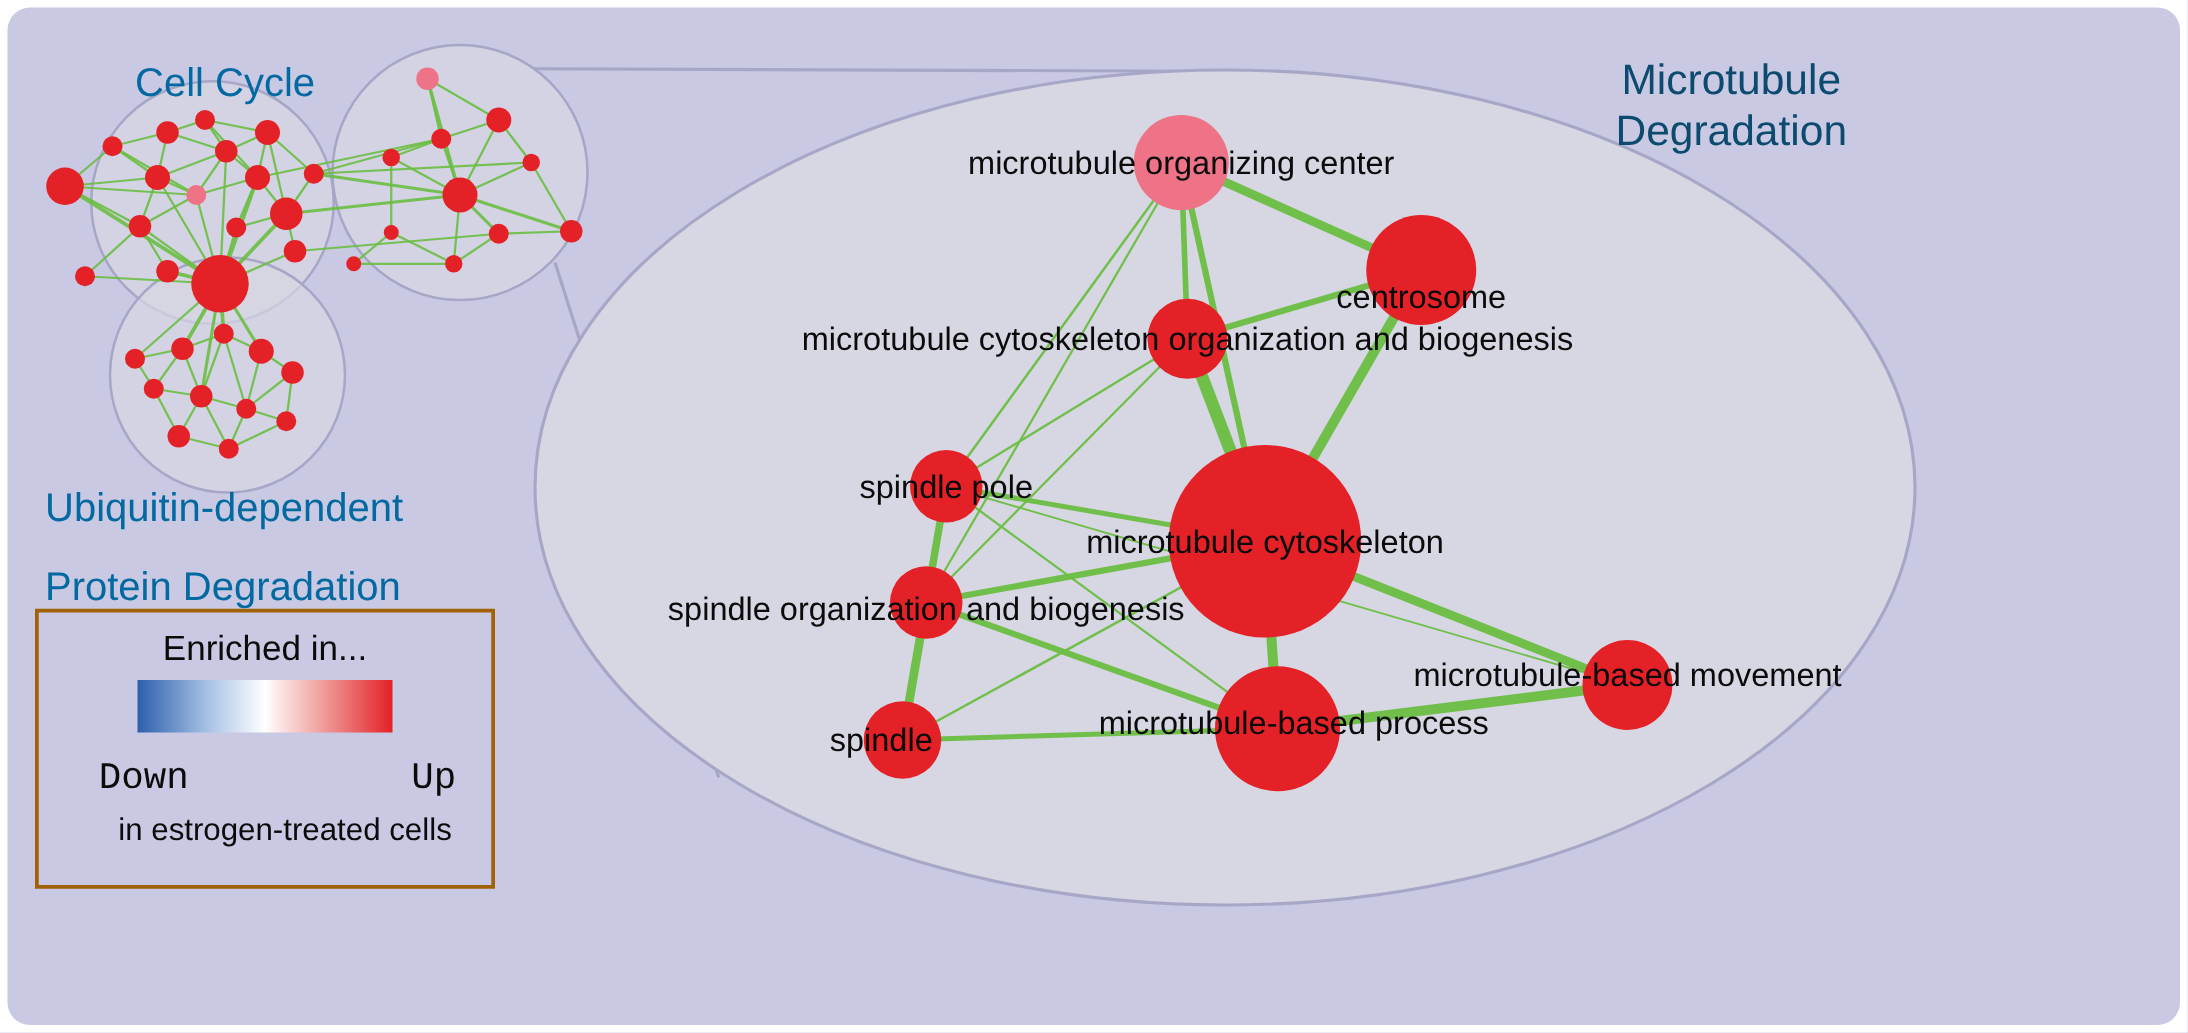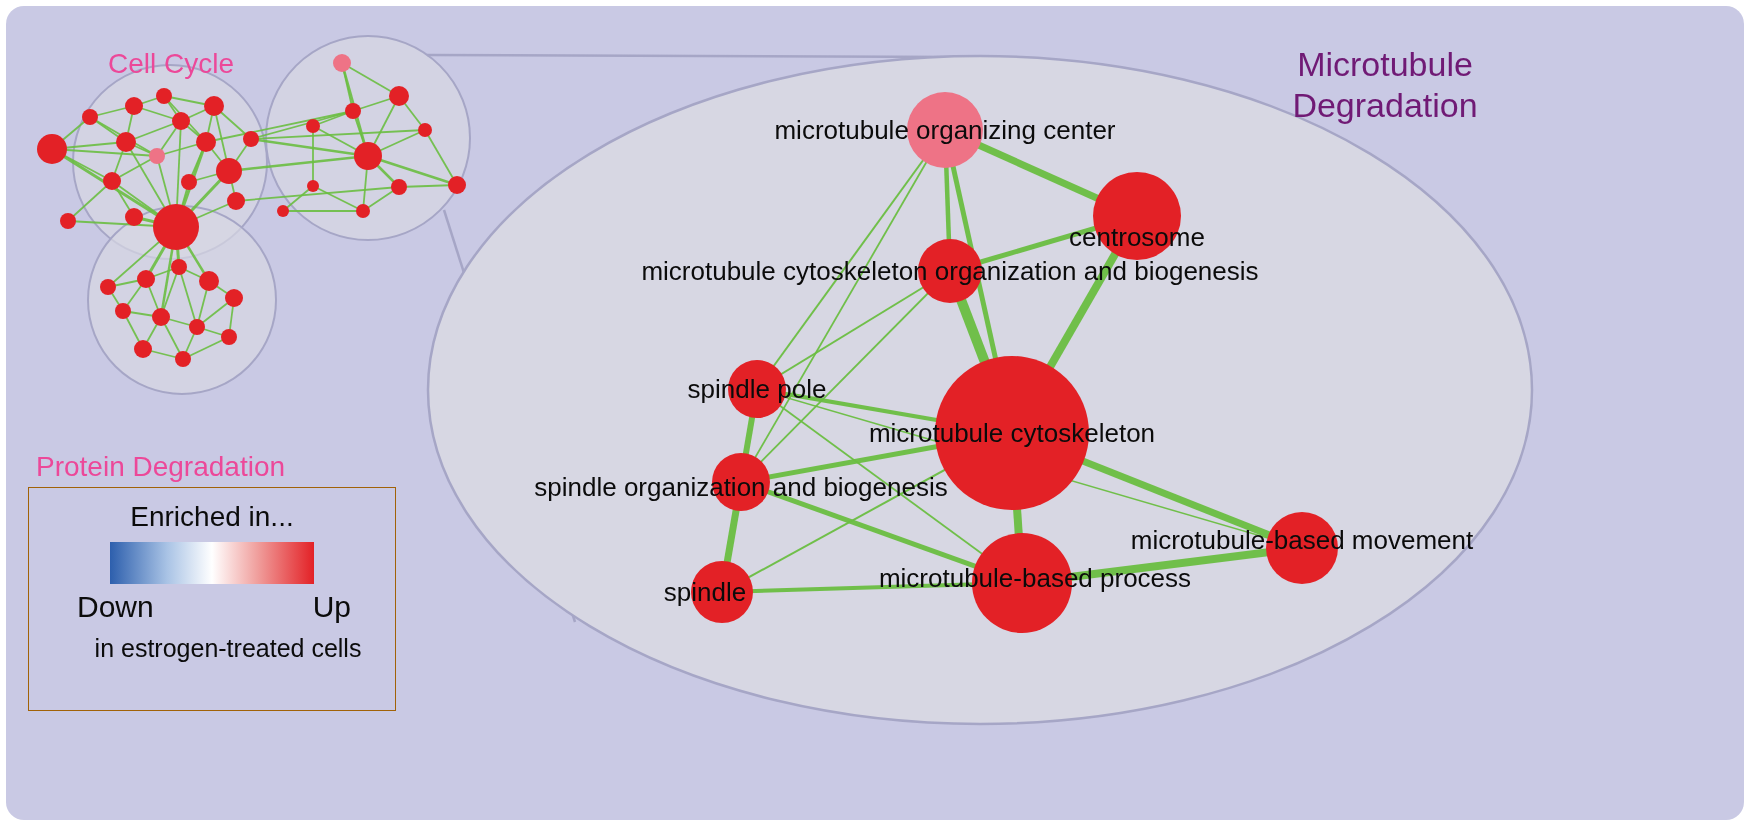--- a/index.html
+++ b/index.html
@@ -3,29 +3,29 @@
 <meta charset="utf-8">
 <style>
   * { margin:0; padding:0; box-sizing:border-box; }
   html,body { width:1750px; height:826px; overflow:hidden; }
   body { font-family:"Liberation Sans", sans-serif; background:#ffffff; }
   .page { position:relative; width:1750px; height:826px; background:#ffffff; }
   .panel { position:absolute; left:6px; top:6px; width:1738px; height:814px;
            background:#c9c9e4; border-radius:18px; }
   svg.net { position:absolute; left:0; top:0; width:1750px; height:826px;
             font-family:"Liberation Sans", sans-serif; }
-  .gray-label { position:absolute; font-size:28px; color:#ec4899; white-space:nowrap; }
+  .gray-label { position:absolute; font-size:32px; color:#0369a1; white-space:nowrap; }
   .detail-title { position:absolute; left:1250px; top:44px; width:270px; text-align:center;
-                  font-size:34px; line-height:41px; color:#701a75; }
+                  font-size:34px; line-height:41px; color:#0c4a6e; }
   .legend { position:absolute; left:28px; top:487px; width:368px; height:224px;
-            border:1px solid #a16207; text-align:center; color:#0b0b0b; }
+            border:3px solid #a16207; text-align:center; color:#0b0b0b; }
   .legend-title { margin-top:13px; font-size:28px; }
   .legend-bar { width:204px; height:42px; margin:9px auto 0; }
-  .legend-row { display:flex; justify-content:space-between; padding:0 44px 0 48px;
-                font-size:30px; margin-top:6px; }
+  .legend-row { display:flex; justify-content:space-between; padding:0 28px 0 48px;
+                font-size:30px; margin-top:20px;font-family:Liberation Mono, monospace; }
   .legend-caption { font-size:25px; line-height:30px;padding-left:32px; }
   .legend-caption.first { margin-top:9px; }
 </style>
 </head>
 <body>
 
 <div class="page">
   <div class="panel"></div>
 
   <svg id="net" class="net" viewBox="0 0 1750 826">
@@ -205,20 +205,21 @@
       <text x="757" y="389" text-anchor="middle" dominant-baseline="central" font-size="26" fill="#0b0b0b">spindle pole</text>
       <text x="1012" y="433" text-anchor="middle" dominant-baseline="central" font-size="26" fill="#0b0b0b">microtubule cytoskeleton</text>
       <text x="741" y="487" text-anchor="middle" dominant-baseline="central" font-size="26" fill="#0b0b0b">spindle organization and biogenesis</text>
       <text x="1302" y="540" text-anchor="middle" dominant-baseline="central" font-size="26" fill="#0b0b0b">microtubule-based movement</text>
       <text x="1035" y="578" text-anchor="middle" dominant-baseline="central" font-size="26" fill="#0b0b0b">microtubule-based process</text>
       <text x="705" y="592" text-anchor="middle" dominant-baseline="central" font-size="26" fill="#0b0b0b">spindle</text>
     </svg>
 
   <div class="gray-label" style="left:108px; top:48px;">Cell Cycle</div>
 
+  <div class="gray-label" style="left:36px; top:388px;">Ubiquitin-dependent</div>
 
   <div class="gray-label" style="left:36px; top:424px;margin-top:27px;">Protein Degradation</div>
 
   <div class="detail-title">
     <div>Microtubule</div>
     <div>Degradation</div>
   </div>
 
   <div class="legend">
     <div class="legend-title">Enriched in...</div>

